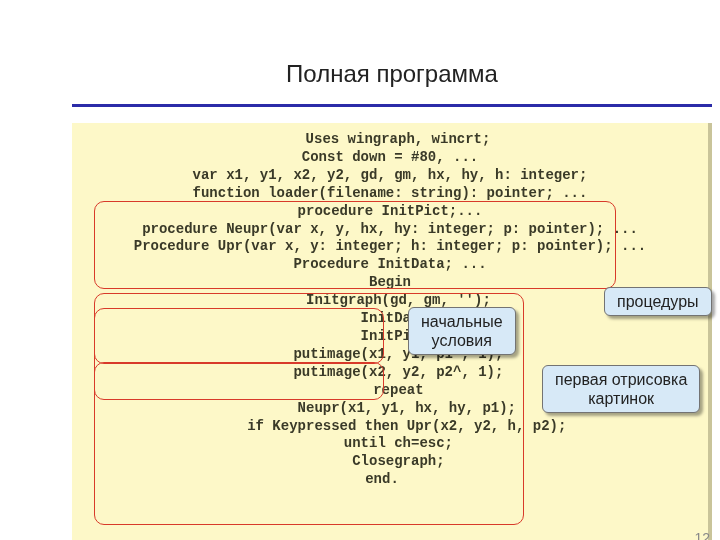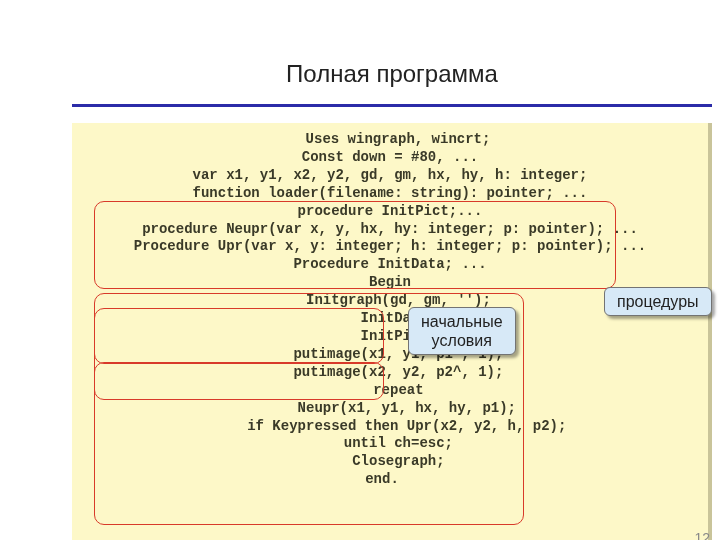--- a/index.html
+++ b/index.html
@@ -127,15 +127,17 @@
   Closegraph;
 end.</span>
   <div class="hl-proc"></div>
   <div class="hl-main"></div>
   <div class="hl-init"></div>
   <div class="hl-draw"></div>
 
   <div class="callout c-proc">процедуры</div>
   <div class="callout c-init">начальные
 условия</div>
+  <div class="callout c-draw">первая отрисовка
+картинок</div>
 </div>
 
 <div class="pagenum">12</div>
 
 </body></html>

